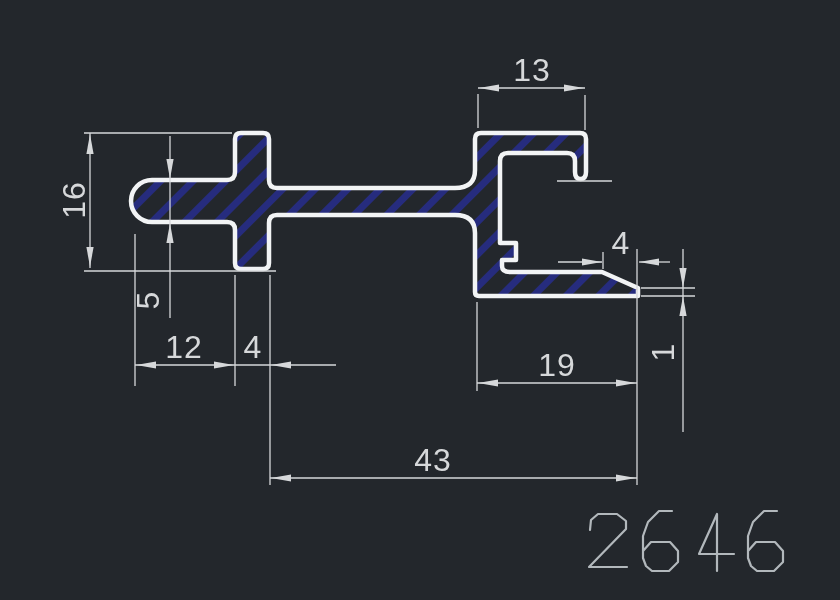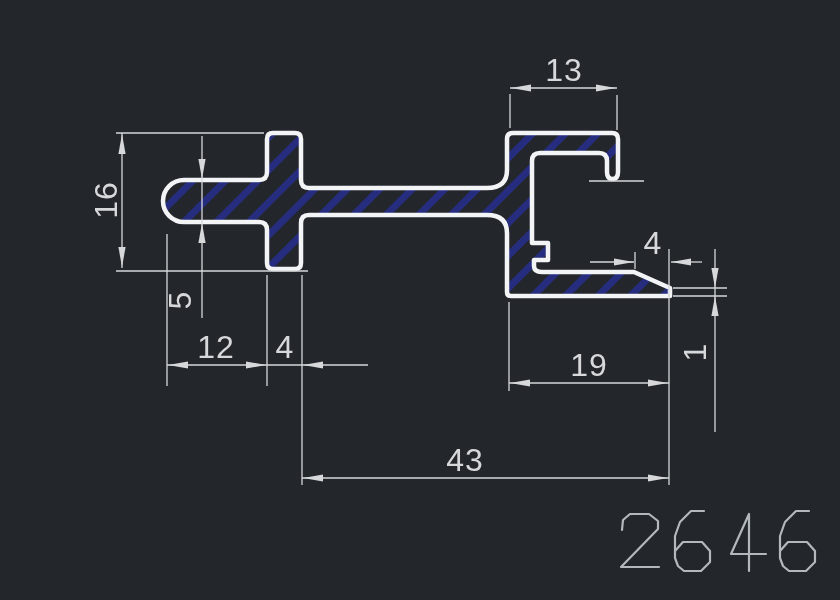--- a/index.html
+++ b/index.html
@@ -7,21 +7,20 @@
     padding: 0;
     background: var(--background, #23272c);
   }
   .canvas {
     position: relative;
     width: 804px;
     height: 600px;
     background: var(--background, #23272c);
     overflow: hidden;
     font-family: "Liberation Sans", sans-serif;
-    padding-left: 32px;
   }
   svg { display: block; }
   .outline {
     fill: url(#hatchPattern);
     stroke: var(--outline, #f2f4f5);
     stroke-width: 4.5;
     stroke-linejoin: round;
     stroke-linecap: round;
   }
   .dimline {

